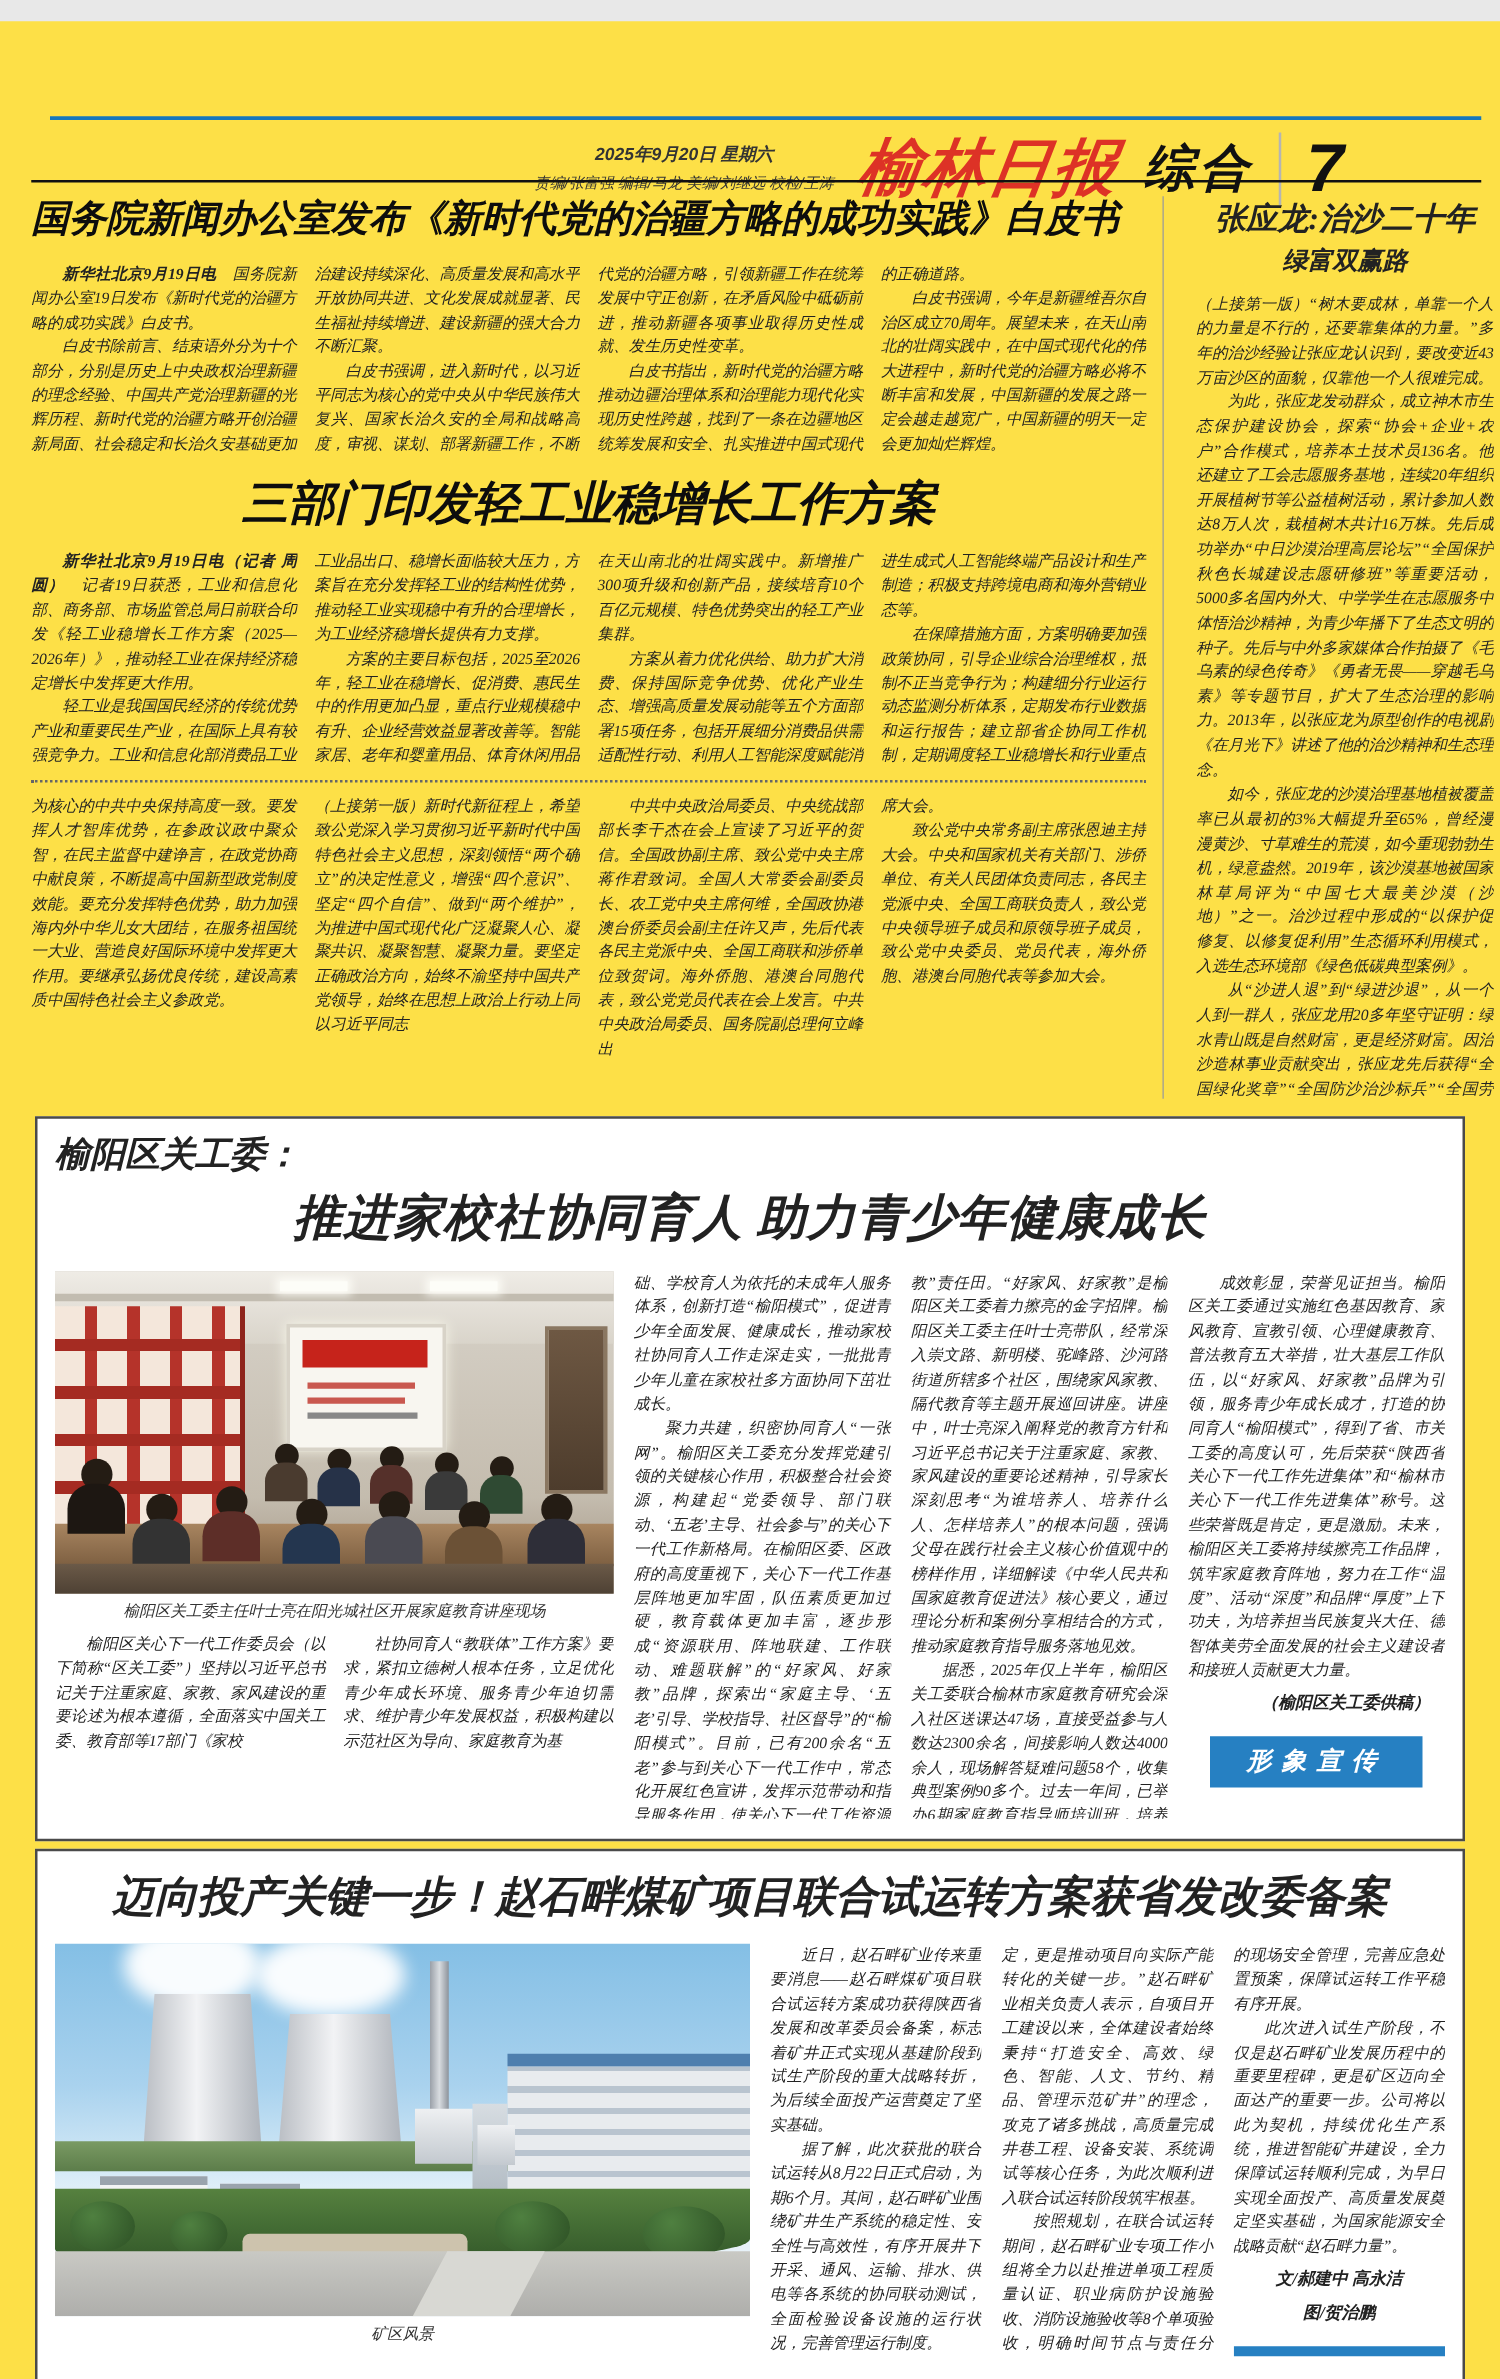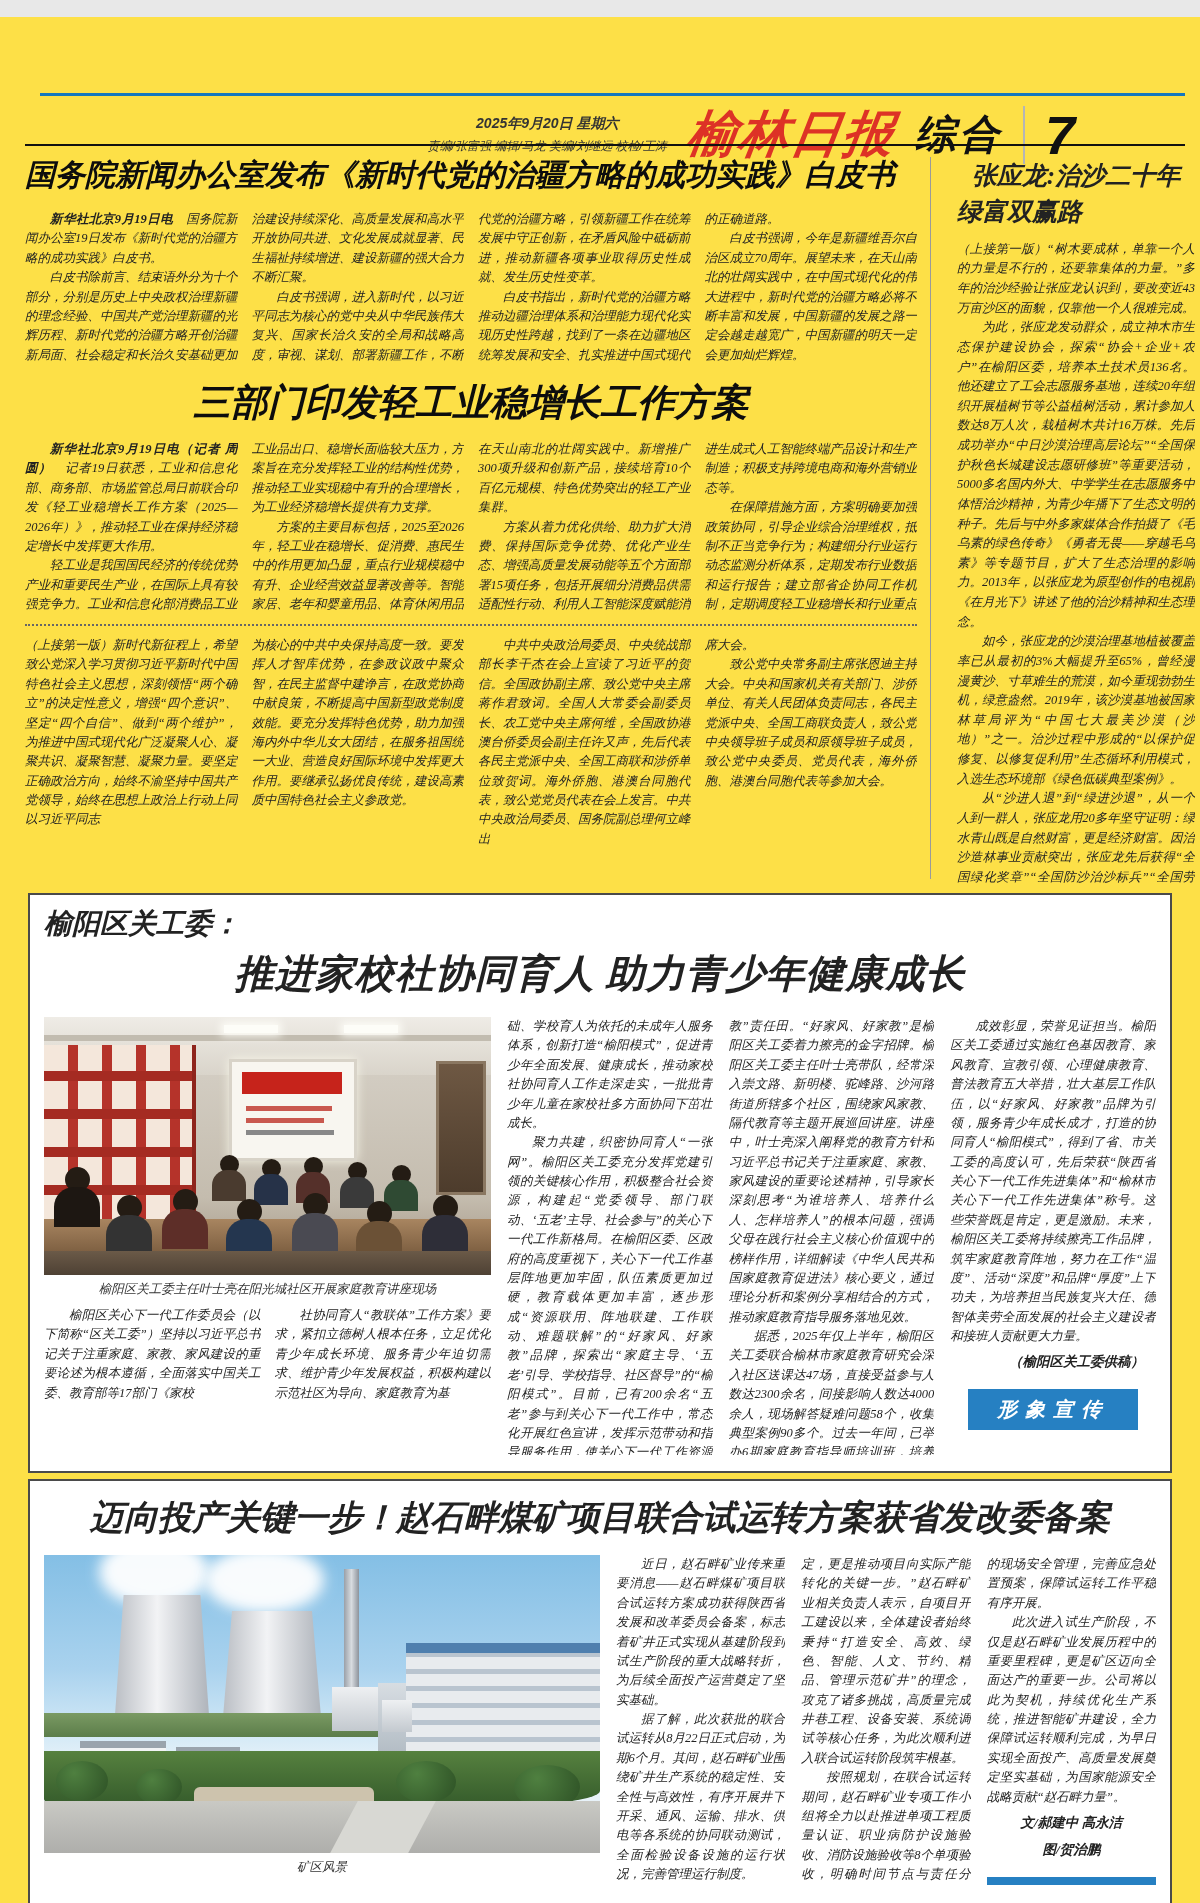--- a/index.html
+++ b/index.html
@@ -34,21 +34,21 @@
              font-size:30px;letter-spacing:0;color:#0d0d0d;white-space:nowrap;}
   .a1cols{height:152px;justify-content:flex-end;}
   .headline2{margin:16px 0 12px;text-align:center;font-size:37px;font-weight:900;
              font-family:"Liberation Serif",serif;color:#0d0d0d;}
   .a2cols{height:170px;}
   .dotline{border:none;border-top:2px dotted #666;margin:14px 0 10px;}
   .a4cols{height:238px;}
   .vrule{position:absolute;left:905px;top:6px;height:722px;width:1px;background:#9a9a9a;}
   .right-col{position:absolute;left:932px;top:0;width:238px;}
   .rc-headline{margin:8px 0 2px;text-align:center;font-size:25px;font-weight:900;line-height:1.35;}
-  .rc-headline2{margin:0 0 12px;text-align:left;font-size:25px;font-weight:900;}
+  .rc-headline2{margin:0 0 12px;text-align:center;font-size:20px;font-weight:900;}
   .rc-body{height:648px;overflow:hidden;font-size:12.5px;line-height:1.57;text-align:justify;}
 
   
   .nbox{position:absolute;left:28px;width:1144px;border:2px solid #4a4a4a;box-sizing:border-box;
         padding:8px 14px;background:#fff;}
   .box1{top:876px;height:580px;}
   .box1-kicker{font-size:28px;font-weight:900;margin:2px 0 4px;}
   .box1-headline{text-align:center;font-size:39px;font-weight:900;margin:2px 0 16px;letter-spacing:1px;}
   .box1-body{display:flex;gap:16px;height:438px;}
   .b1-left{width:447px;flex:none;}
@@ -180,43 +180,43 @@
         <div class="col">
             <p class="ni">进生成式人工智能终端产品设计和生产制造；积极支持跨境电商和海外营销业态等。</p>
             <p>在保障措施方面，方案明确要加强政策协同，引导企业综合治理维权，抵制不正当竞争行为；构建细分行业运行动态监测分析体系，定期发布行业数据和运行报告；建立部省企协同工作机制，定期调度轻工业稳增长和行业重点工作情况，推动解决行业和企业的问题等。</p>
           </div>
       </div>
 
       <hr class="dotline">
 
       <div class="cols a4cols">
         <div class="col">
+            <p class="ni">为核心的中共中央保持高度一致。要发挥人才智库优势，在参政议政中聚众智，在民主监督中建诤言，在政党协商中献良策，不断提高中国新型政党制度效能。要充分发挥特色优势，助力加强海内外中华儿女大团结，在服务祖国统一大业、营造良好国际环境中发挥更大作用。要继承弘扬优良传统，建设高素质中国特色社会主义参政党。</p>
+          </div>
+        <div class="col">
             <p class="ni">（上接第一版）新时代新征程上，希望致公党深入学习贯彻习近平新时代中国特色社会主义思想，深刻领悟“两个确立”的决定性意义，增强“四个意识”、坚定“四个自信”、做到“两个维护”，为推进中国式现代化广泛凝聚人心、凝聚共识、凝聚智慧、凝聚力量。要坚定正确政治方向，始终不渝坚持中国共产党领导，始终在思想上政治上行动上同以习近平同志</p>
-          </div>
-        <div class="col">
-            <p class="ni">为核心的中共中央保持高度一致。要发挥人才智库优势，在参政议政中聚众智，在民主监督中建诤言，在政党协商中献良策，不断提高中国新型政党制度效能。要充分发挥特色优势，助力加强海内外中华儿女大团结，在服务祖国统一大业、营造良好国际环境中发挥更大作用。要继承弘扬优良传统，建设高素质中国特色社会主义参政党。</p>
           </div>
         <div class="col">
             <p>中共中央政治局委员、中央统战部部长李干杰在会上宣读了习近平的贺信。全国政协副主席、致公党中央主席蒋作君致词。全国人大常委会副委员长、农工党中央主席何维，全国政协港澳台侨委员会副主任许又声，先后代表各民主党派中央、全国工商联和涉侨单位致贺词。海外侨胞、港澳台同胞代表，致公党党员代表在会上发言。中共中央政治局委员、国务院副总理何立峰出</p>
           </div>
         <div class="col">
             <p class="ni">席大会。</p>
             <p>致公党中央常务副主席张恩迪主持大会。中央和国家机关有关部门、涉侨单位、有关人民团体负责同志，各民主党派中央、全国工商联负责人，致公党中央领导班子成员和原领导班子成员，致公党中央委员、党员代表，海外侨胞、港澳台同胞代表等参加大会。</p>
           </div>
       </div>
     </div>
 
     <div class="vrule"></div>
 
     <div class="right-col">
       <div class="rc-headline">张应龙:治沙二十年</div>
       <div class="rc-headline2">绿富双赢路</div>
       <div class="rc-body">
           <p class="ni">（上接第一版）“树木要成林，单靠一个人的力量是不行的，还要靠集体的力量。”多年的治沙经验让张应龙认识到，要改变近43万亩沙区的面貌，仅靠他一个人很难完成。</p>
-          <p>为此，张应龙发动群众，成立神木市生态保护建设协会，探索“协会+企业+农户”在榆阳区委，培养本土技术员136名。他还建立了工会志愿服务基地，连续20年组织开展植树节等公益植树活动，累计参加人数达8万人次，栽植树木共计16万株。先后成功举办“中日沙漠治理高层论坛”“全国保护秋色长城建设志愿研修班”等重要活动，5000多名国内外大、中学学生在志愿服务中体悟治沙精神，为青少年播下了生态文明的种子。先后与中外多家媒体合作拍摄了《毛乌素的绿色传奇》《勇者无畏——穿越毛乌素》等专题节目，扩大了生态治理的影响力。2013年，以张应龙为原型创作的电视剧《在月光下》讲述了他的治沙精神和生态理念。</p>
+          <p>为此，张应龙发动群众，成立神木市生态保护建设协会，探索“协会+企业+农户”合作模式，培养本土技术员136名。他还建立了工会志愿服务基地，连续20年组织开展植树节等公益植树活动，累计参加人数达8万人次，栽植树木共计16万株。先后成功举办“中日沙漠治理高层论坛”“全国保护秋色长城建设志愿研修班”等重要活动，5000多名国内外大、中学学生在志愿服务中体悟治沙精神，为青少年播下了生态文明的种子。先后与中外多家媒体合作拍摄了《毛乌素的绿色传奇》《勇者无畏——穿越毛乌素》等专题节目，扩大了生态治理的影响力。2013年，以张应龙为原型创作的电视剧《在月光下》讲述了他的治沙精神和生态理念。</p>
           <p>如今，张应龙的沙漠治理基地植被覆盖率已从最初的3%大幅提升至65%，曾经漫漫黄沙、寸草难生的荒漠，如今重现勃勃生机，绿意盎然。2019年，该沙漠基地被国家林草局评为“中国七大最美沙漠（沙地）”之一。治沙过程中形成的“以保护促修复、以修复促利用”生态循环利用模式，入选生态环境部《绿色低碳典型案例》。</p>
           <p>从“沙进人退”到“绿进沙退”，从一个人到一群人，张应龙用20多年坚守证明：绿水青山既是自然财富，更是经济财富。因治沙造林事业贡献突出，张应龙先后获得“全国绿化奖章”“全国防沙治沙标兵”“全国劳动模范”“全国优秀科技特派员”“中国生态文明奖先进个人”等荣誉称号。</p>
         </div>
     </div>
   </div>
 
   <div class="nbox box1">
     <div class="box1-kicker">榆阳区关工委：</div>
     <div class="box1-headline">推进家校社协同育人  助力青少年健康成长</div>
     <div class="box1-body">

